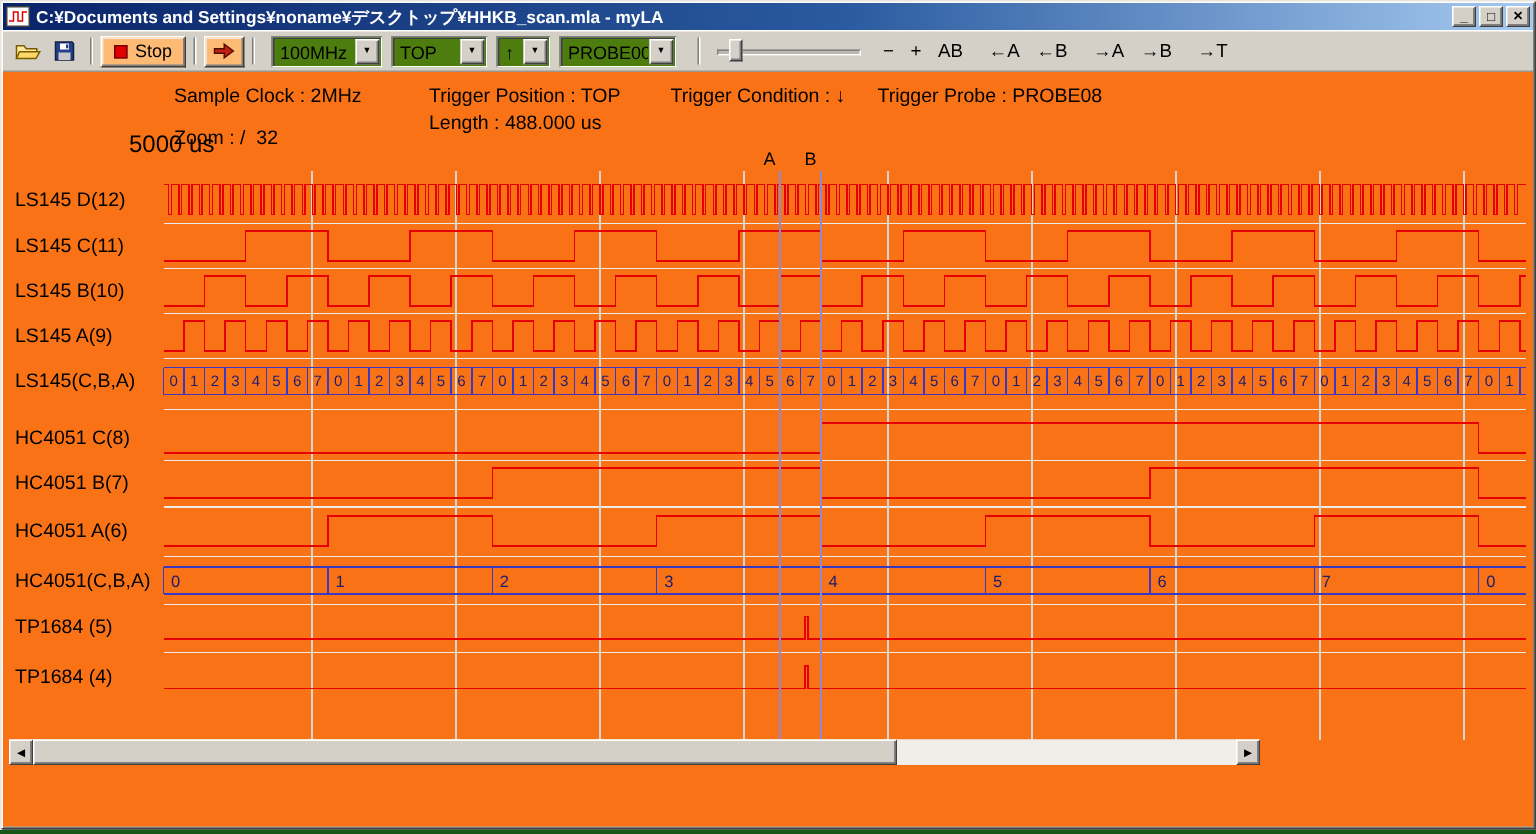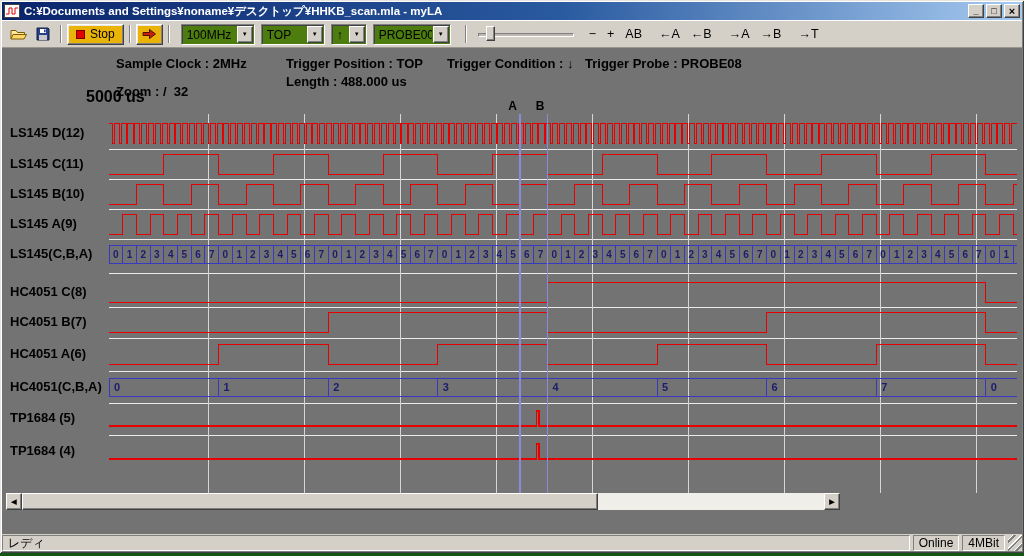--- a/index.html
+++ b/index.html
@@ -35,21 +35,21 @@
   .menubar { height:19px; flex:0 0 19px; display:flex; align-items:center; font-size:12.5px; color:#000; padding-left:1px; }
   .menu-item { padding:2px 7px; }
   
   .toolbar {
     height:28px; flex:0 0 28px; display:flex; align-items:center; padding:0 5px;
     border-top:1px solid #fff; border-bottom:1px solid #9a968e;
   }
   .tool-ibtn { width:24px; height:21px; display:flex; align-items:center; justify-content:center; }
   .tsep { width:2px; height:18px; border-left:1px solid #808080; border-right:1px solid #fff; margin:0 5px; }
   .btn3d {
-    background:#eab308; border:1px solid; border-color:#fff #404040 #404040 #fff;
+    background:#fdba74; border:1px solid; border-color:#fff #404040 #404040 #fff;
     box-shadow: inset -1px -1px 0 #808080, inset 1px 1px 0 #ece9e2;
   }
   .stop-btn { height:21px; display:flex; align-items:center; gap:5px; padding:0 8px; font-size:12px; color:#000; }
   .stop-square { width:9px; height:9px; background:#e00000; border:1px solid #7a0000; }
   .run-btn { width:27px; height:21px; display:flex; align-items:center; justify-content:center; }
   .combo { height:21px; margin-left:6px; display:flex; align-items:stretch; background:#4d7c0f;
            border:1px solid; border-color:#808080 #fff #fff #808080; box-shadow: inset 1px 1px 0 #404040; }
   .combo-text { flex:1; font-size:12px; padding:3px 2px 0 5px; color:#000; white-space:nowrap; overflow:hidden; }
   .combo-arrow { width:16px; margin:1px; background:#d4d0c8; border:1px solid; border-color:#fff #404040 #404040 #fff;
                  box-shadow: inset -1px -1px 0 #808080; font-size:6px; display:flex; align-items:center; justify-content:center; color:#000; }
@@ -58,21 +58,21 @@
   .w-edge  { width:36px; }
   .w-probe { width:78px; }
   .slider { width:96px; height:18px; position:relative; margin:0 8px 0 6px; }
   .slider-track { position:absolute; left:0; right:0; top:8px; height:4px; background:#bcb8b0;
                   border:1px solid; border-color:#808080 #fff #fff #808080; }
   .slider-thumb { position:absolute; left:8px; top:1px; width:9px; height:15px; background:#d4d0c8;
                   border:1px solid; border-color:#fff #404040 #404040 #fff; box-shadow: inset -1px -1px 0 #808080; }
   .flat-btn { padding:2px 4px; margin-left:3px; font-size:12.5px; color:#000; white-space:nowrap; }
   .grp { margin-left:9px; }
   
-  .client { flex:1 1 auto; background:#737373; position:relative; overflow:hidden;font-weight:bold; }
+  .client { flex:1 1 auto; background:#f97316; position:relative; overflow:hidden; }
   .info-item { position:absolute; font-size:13px; color:#000; white-space:pre; }
   .time-div { position:absolute; left:84px; top:40px; font-size:16px; color:#000; }
   #wave-svg { position:absolute; left:0; top:43px; }
   #wave-svg text { font-family:"Liberation Sans", sans-serif; }
   
   .hscroll { position:absolute; left:4px; top:445px; width:834px; height:17px; display:flex; background:#f0eee8; }
   .sb-btn { flex:0 0 16px; height:17px; background:#d4d0c8; color:#000;
             border:1px solid; border-color:#fff #404040 #404040 #fff; box-shadow: inset -1px -1px 0 #808080;
             font-size:7px; display:flex; align-items:center; justify-content:center; }
   .sb-track { flex:1; position:relative; background:#f0eee8; }
@@ -406,20 +406,14 @@
 
     <div class="hscroll">
       <span class="sb-btn">◀</span>
       <span class="sb-track">
         <span class="sb-thumb"></span>
       </span>
       <span class="sb-btn">▶</span>
     </div>
   </div>
 
-  <div class="statusbar">
-    <span class="spanel sp-ready">レディ</span>
-    <span class="spanel">Online</span>
-    <span class="spanel">4MBit</span>
-    <span class="grip"></span>
-  </div>
 
 </div>
 
 </body></html>

